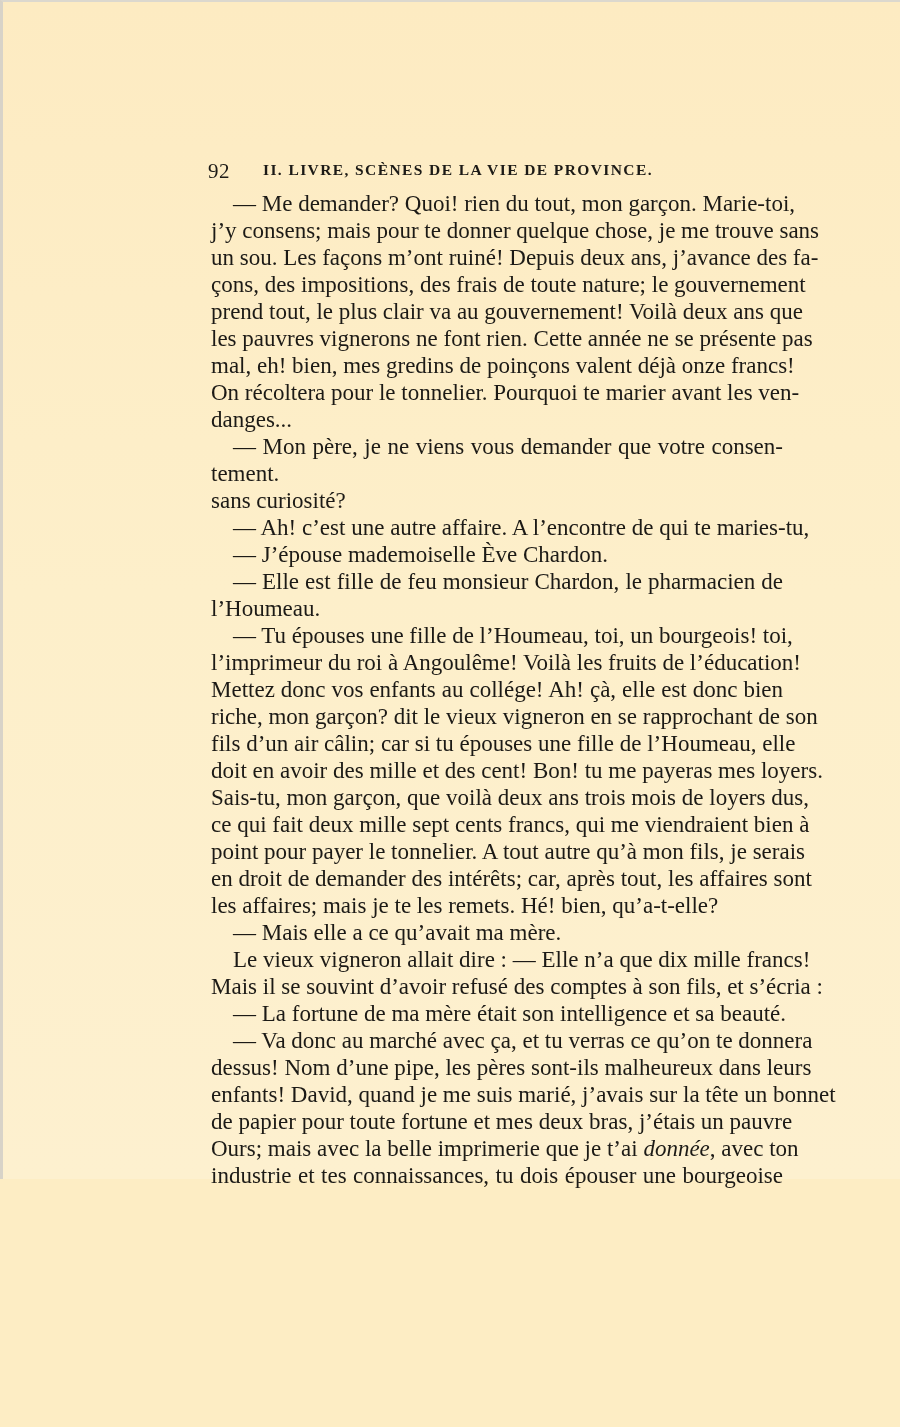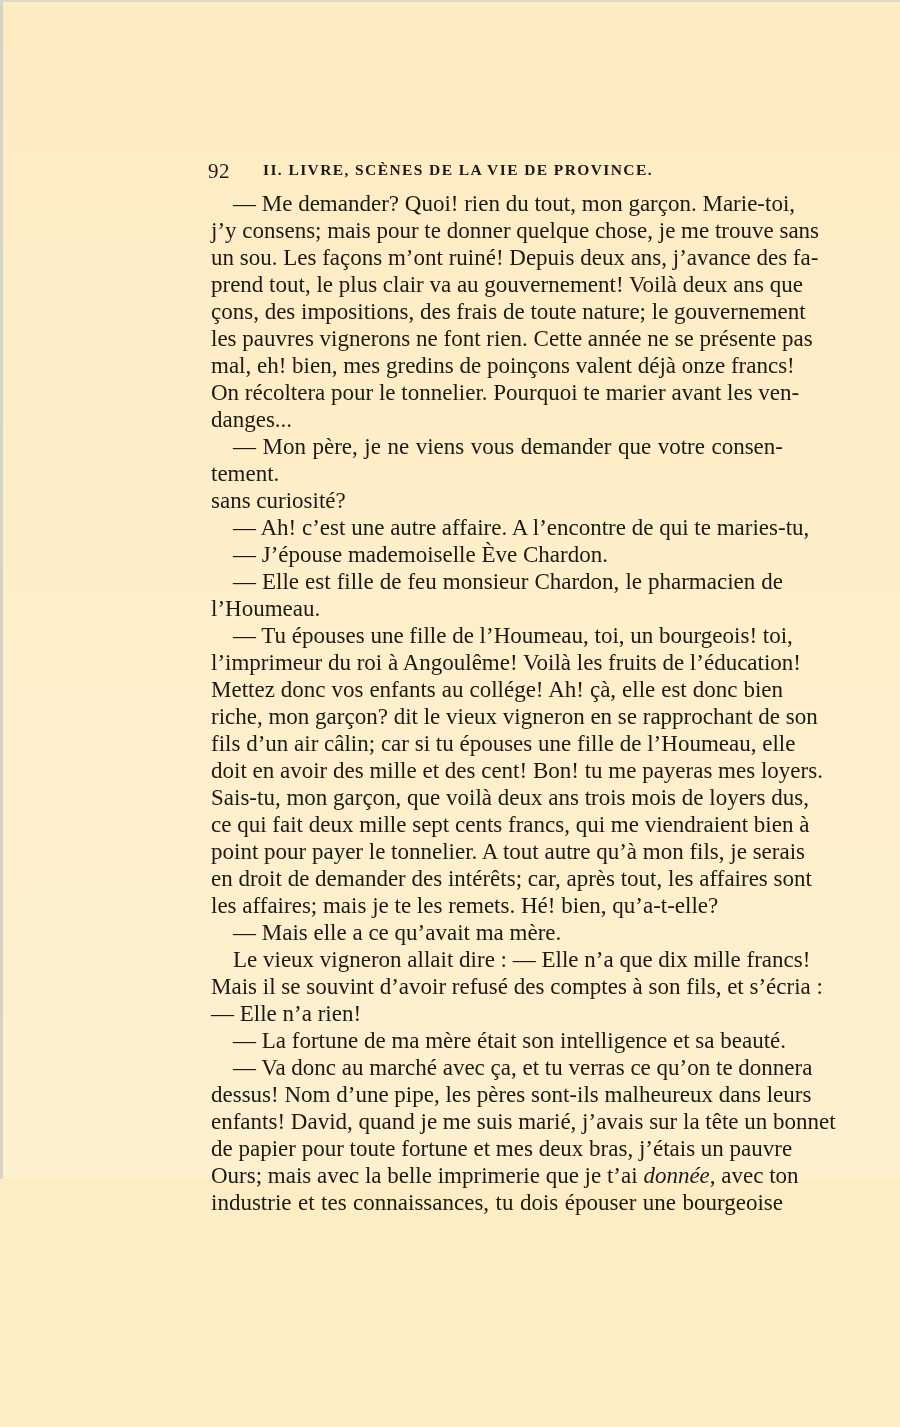--- a/index.html
+++ b/index.html
@@ -76,22 +76,22 @@
 <div class="page">
   <div class="header">
     <span class="page-number">92</span>
     <span class="running-title">II. LIVRE, SCÈNES DE LA VIE DE PROVINCE.</span>
   </div>
 
   <div class="text-block" id="text-block">
       <div class="line indent">— Me demander? Quoi! rien du tout, mon garçon. Marie-toi,</div>
       <div class="line">j’y consens; mais pour te donner quelque chose, je me trouve sans</div>
       <div class="line">un sou. Les façons m’ont ruiné! Depuis deux ans, j’avance des fa-</div>
+      <div class="line">çons, des impositions, des frais de toute nature; le gouvernement</div>
       <div class="line">prend tout, le plus clair va au gouvernement! Voilà deux ans que</div>
-      <div class="line">çons, des impositions, des frais de toute nature; le gouvernement</div>
       <div class="line">les pauvres vignerons ne font rien. Cette année ne se présente pas</div>
       <div class="line">mal, eh! bien, mes gredins de poinçons valent déjà onze francs!</div>
       <div class="line">On récoltera pour le tonnelier. Pourquoi te marier avant les ven-</div>
       <div class="line last">danges...</div>
       <div class="line indent">— Mon père, je ne viens vous demander que votre consen-</div>
       <div class="line last">tement.</div>
       <div class="line last">sans curiosité?</div>
       <div class="line indent">— Ah! c’est une autre affaire. A l’encontre de qui te maries-tu,</div>
       <div class="line indent last">— J’épouse mademoiselle Ève Chardon.</div>
       <div class="line indent">— Elle est fille de feu monsieur Chardon, le pharmacien de</div>
@@ -103,21 +103,20 @@
       <div class="line">fils d’un air câlin; car si tu épouses une fille de l’Houmeau, elle</div>
       <div class="line">doit en avoir des mille et des cent! Bon! tu me payeras mes loyers.</div>
       <div class="line">Sais-tu, mon garçon, que voilà deux ans trois mois de loyers dus,</div>
       <div class="line">ce qui fait deux mille sept cents francs, qui me viendraient bien à</div>
       <div class="line">point pour payer le tonnelier. A tout autre qu’à mon fils, je serais</div>
       <div class="line">en droit de demander des intérêts; car, après tout, les affaires sont</div>
       <div class="line last">les affaires; mais je te les remets. Hé! bien, qu’a-t-elle?</div>
       <div class="line indent last">— Mais elle a ce qu’avait ma mère.</div>
       <div class="line indent">Le vieux vigneron allait dire : — Elle n’a que dix mille francs!</div>
       <div class="line">Mais il se souvint d’avoir refusé des comptes à son fils, et s’écria :</div>
-      <div class="line last">— Elle n’a rien!</div>
       <div class="line indent last">— La fortune de ma mère était son intelligence et sa beauté.</div>
       <div class="line indent">— Va donc au marché avec ça, et tu verras ce qu’on te donnera</div>
       <div class="line">dessus! Nom d’une pipe, les pères sont-ils malheureux dans leurs</div>
       <div class="line">enfants! David, quand je me suis marié, j’avais sur la tête un bonnet</div>
       <div class="line">de papier pour toute fortune et mes deux bras, j’étais un pauvre</div>
       <div class="line"><span>Ours; mais avec la belle imprimerie que je t’ai </span><span class="it">donnée</span><span>, avec ton</span></div>
       <div class="line">industrie et tes connaissances, tu dois épouser une bourgeoise</div>
     </div>
 </div>
 

